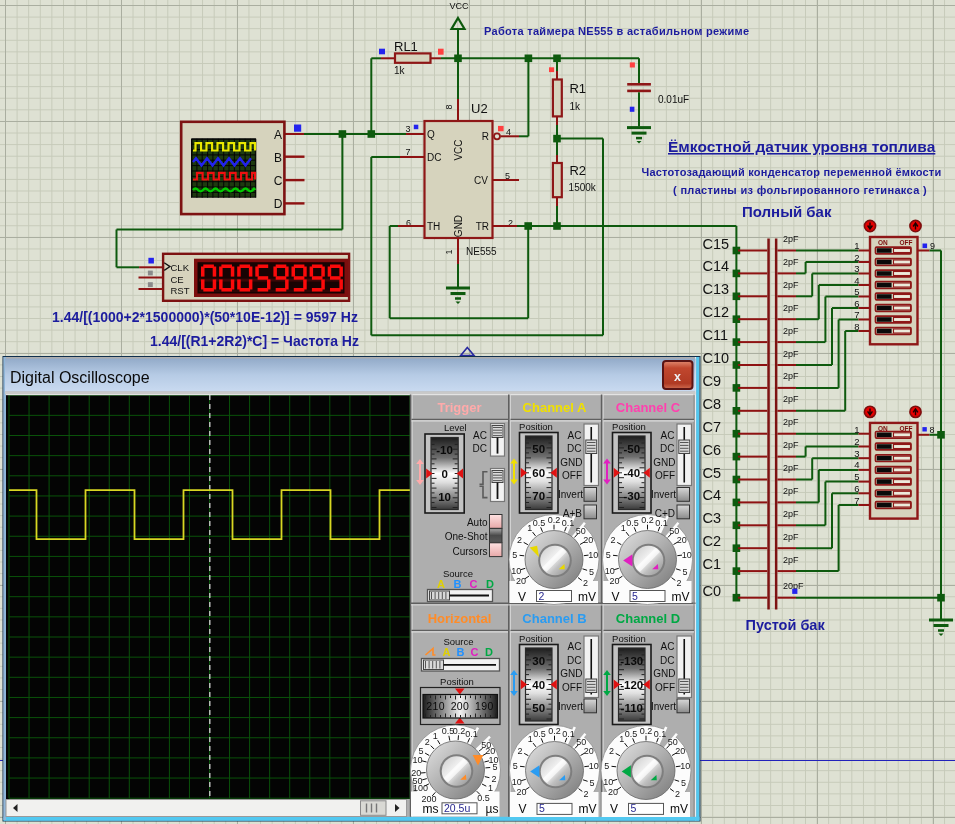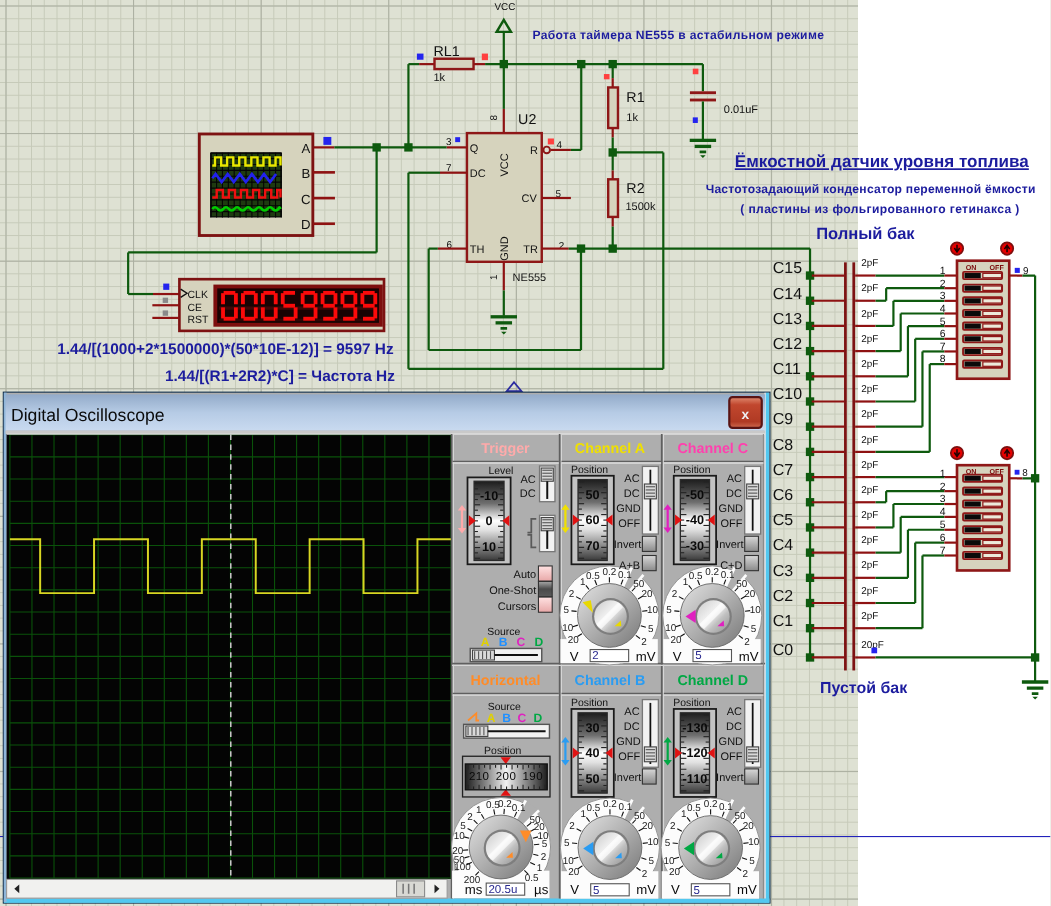--- a/index.html
+++ b/index.html
@@ -1,15 +1,15 @@
 <!DOCTYPE html>
 <html><head><meta charset="utf-8"><style>
 * { margin:0; padding:0; }
 body { width:955px; height:824px; overflow:hidden; font-family:"Liberation Sans", sans-serif; }
-#root { position:relative; width:780px; height:824px;
+#root { position:relative; width:955px; height:824px;
   background-color:#dee1d3;
   background-image:
     linear-gradient(to right, #aaaea0 1.2px, transparent 1.2px),
     linear-gradient(to bottom, #aaaea0 1.2px, transparent 1.2px),
     linear-gradient(to right, #c6cab9 1px, transparent 1px),
     linear-gradient(to bottom, #c6cab9 1px, transparent 1px);
   background-size:116px 116px,116px 116px,11.6px 11.6px,11.6px 11.6px;
   background-position:5px 5px;
 }
 #sheetline { position:absolute; left:0; top:759.5px; width:955px; height:1.8px; background:#2222bb; }

